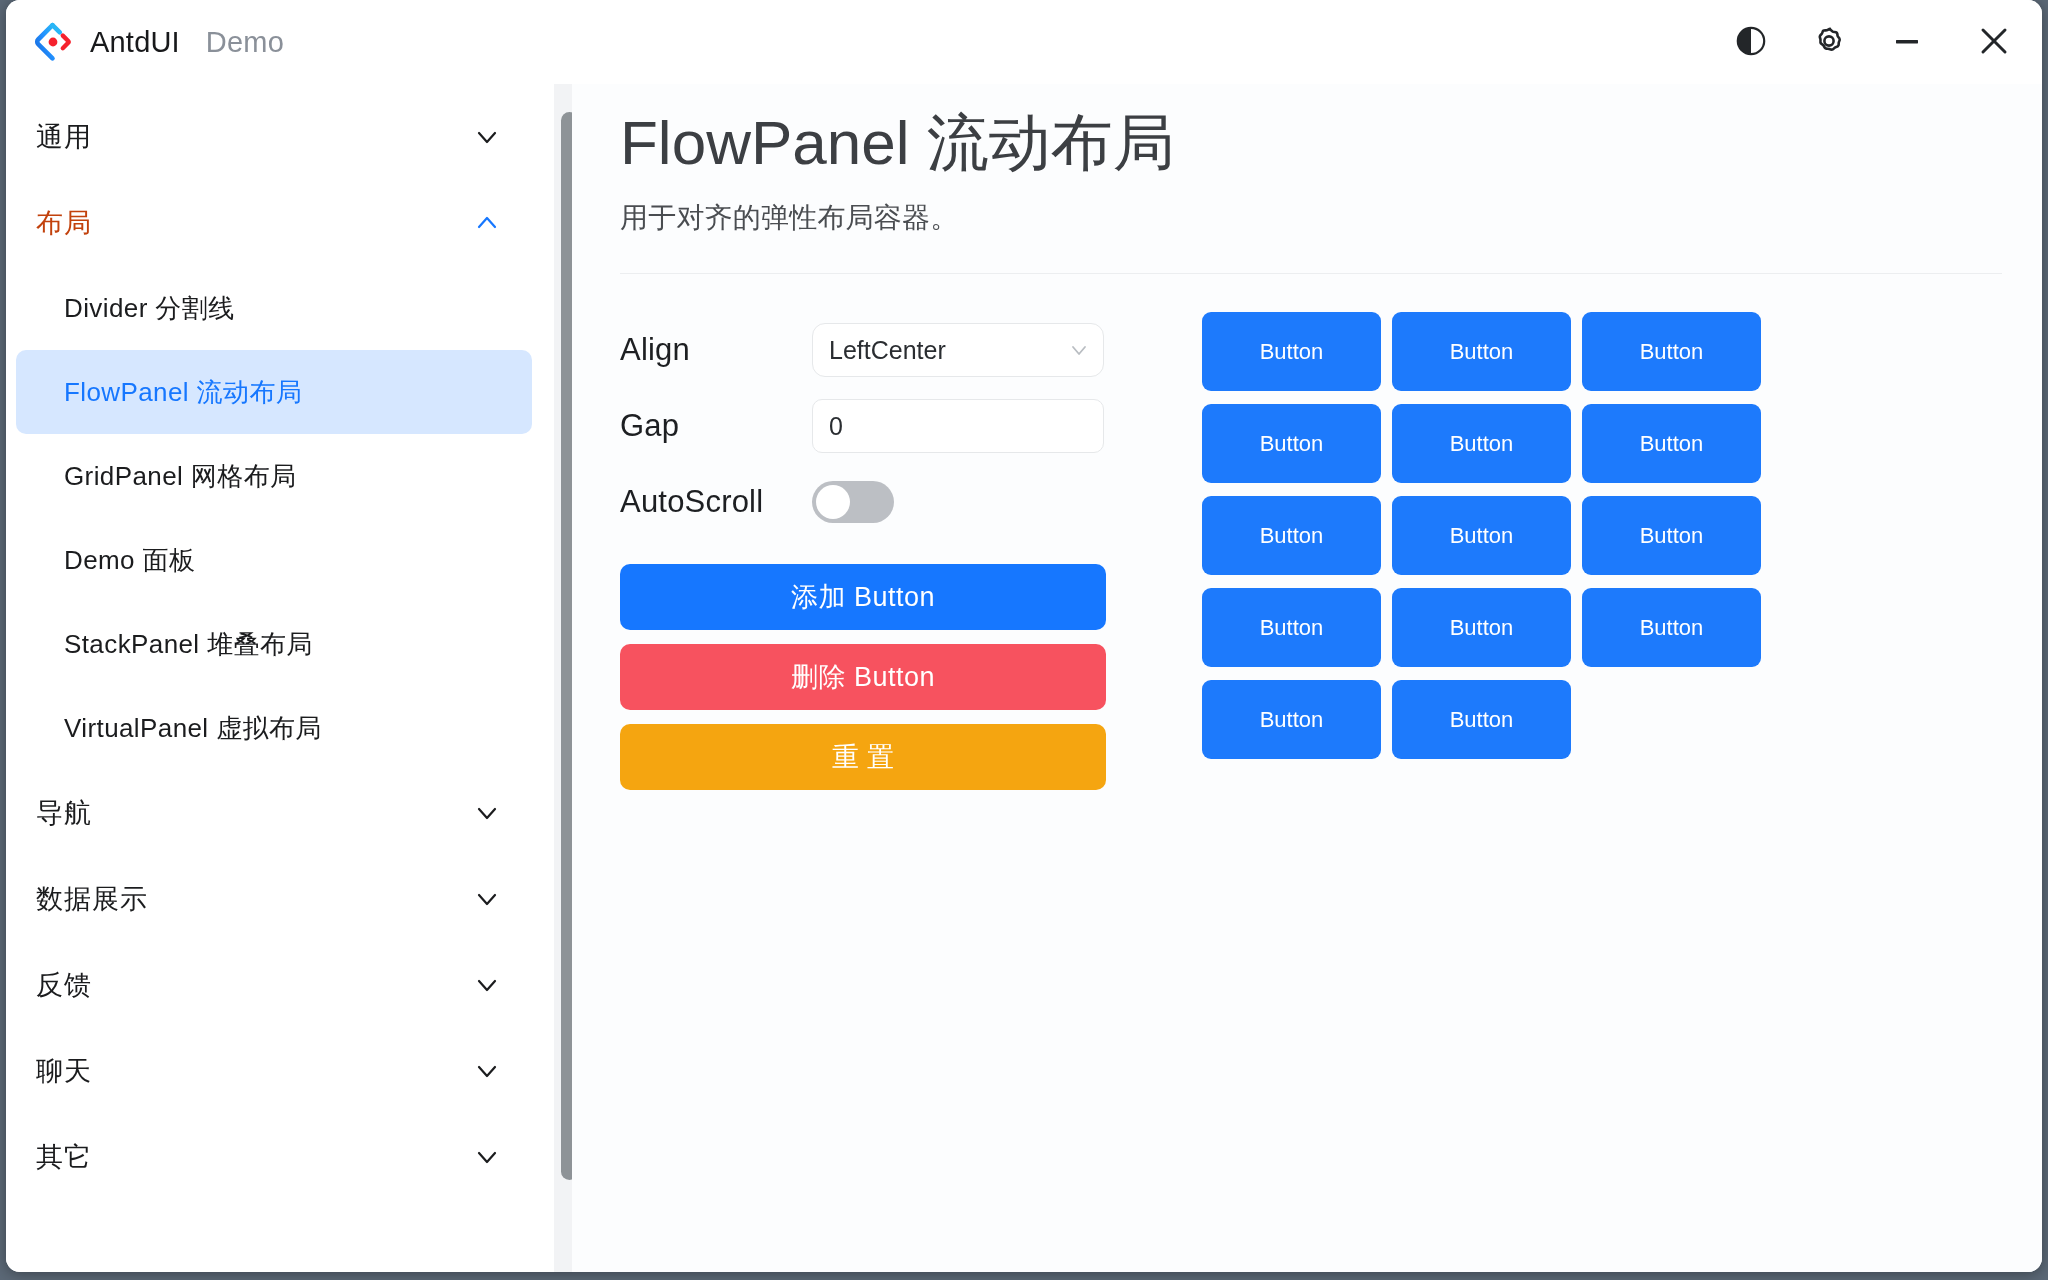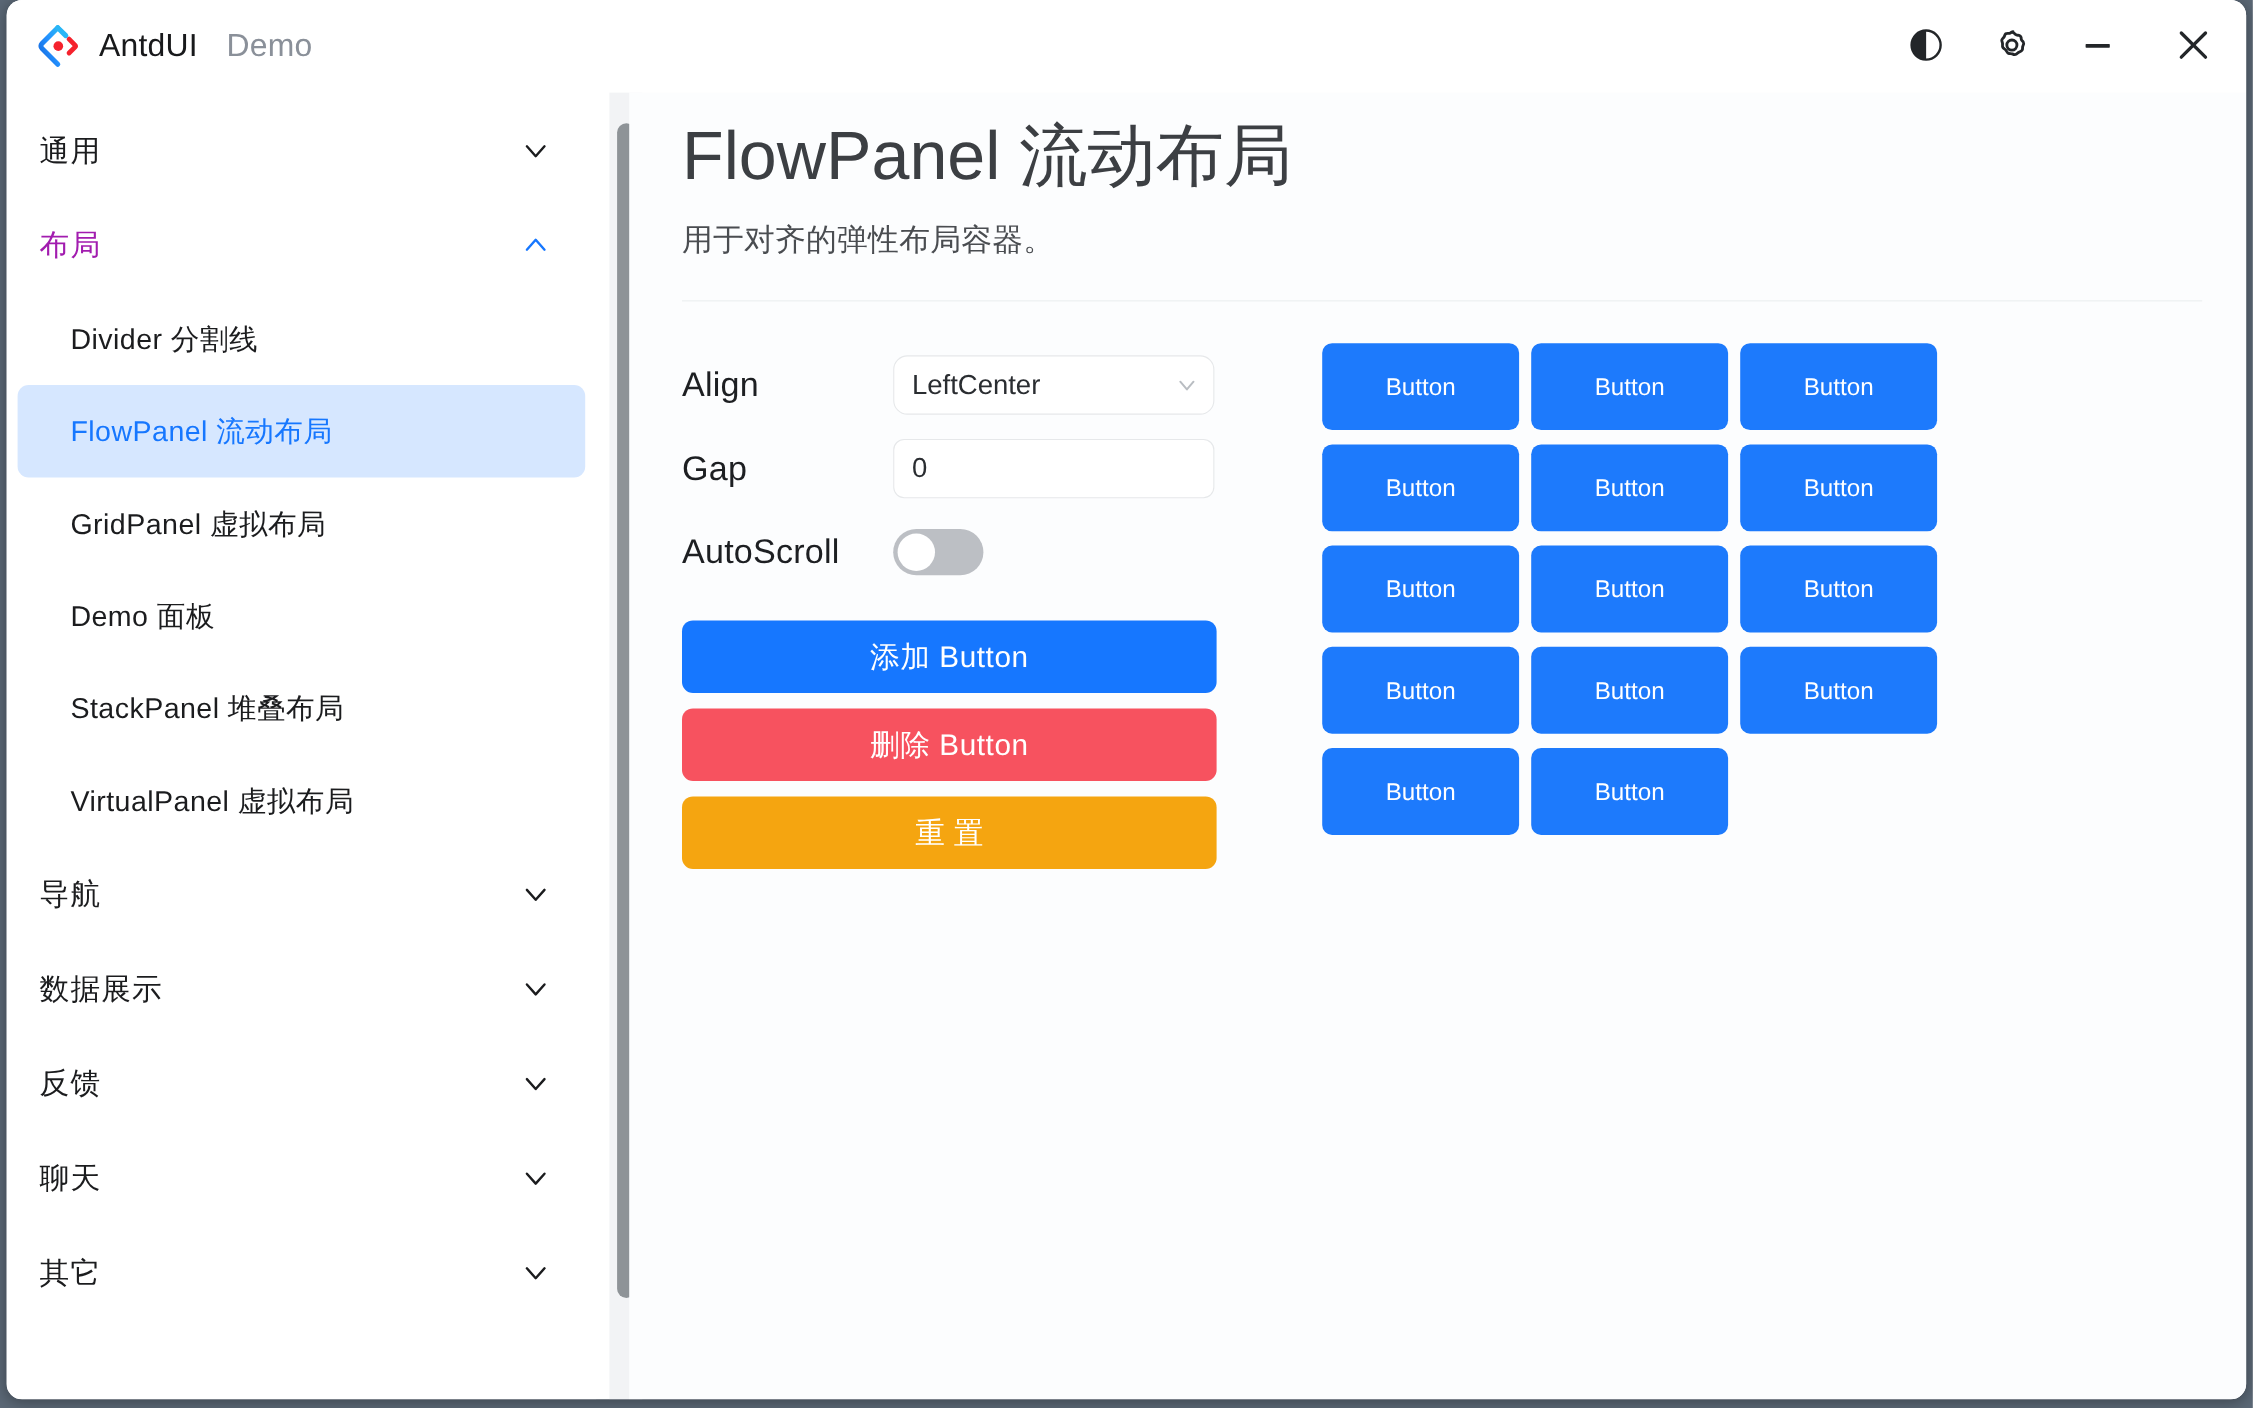--- a/index.html
+++ b/index.html
@@ -112,21 +112,21 @@
     align-items: center;
     padding: 0 42px 0 30px;
     cursor: pointer;
     user-select: none;
   }
   .nav-group-head .g-label {
     font-size: 27px;
     color: #1b1c1e;
     letter-spacing: 1px;
   }
-  .nav-group-head.active .g-label { color: #a21caf; }
+  .nav-group-head.active .g-label { color: #c2410c; }
   .nav-group-head .chev {
     margin-left: auto;
     width: 26px;
     height: 26px;
     display: block;
   }
 
   .nav-item {
     height: 84px;
     display: flex;
@@ -418,21 +418,21 @@
         </span>
       </div>
 
       <div class="nav-item">
         <span class="i-label">Divider 分割线</span>
       </div>
       <div class="nav-item selected">
         <span class="i-label">FlowPanel 流动布局</span>
       </div>
       <div class="nav-item">
-        <span class="i-label">GridPanel 虚拟布局</span>
+        <span class="i-label">GridPanel 网格布局</span>
       </div>
       <div class="nav-item">
         <span class="i-label">Demo 面板</span>
       </div>
       <div class="nav-item">
         <span class="i-label">StackPanel 堆叠布局</span>
       </div>
       <div class="nav-item">
         <span class="i-label">VirtualPanel 虚拟布局</span>
       </div>

